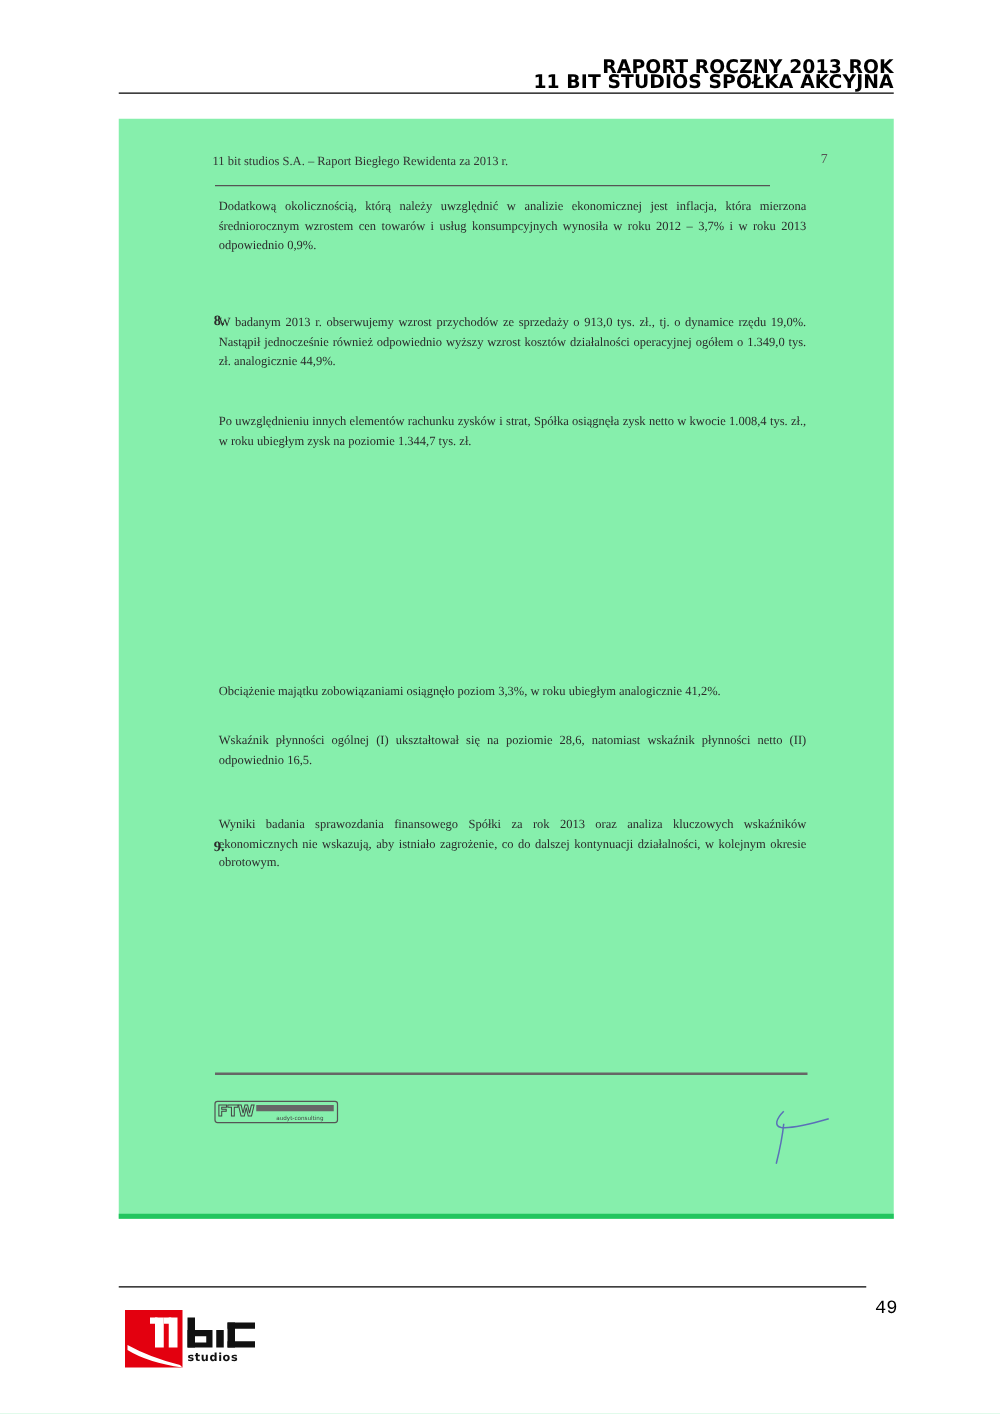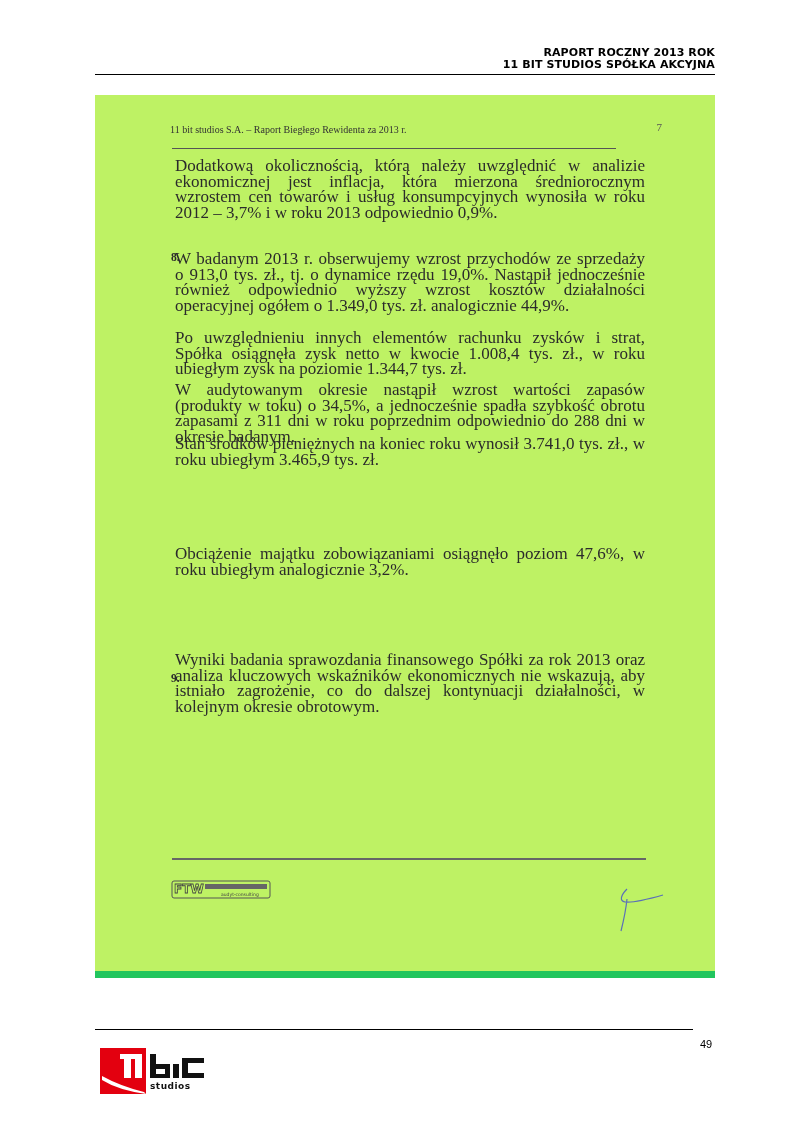--- a/index.html
+++ b/index.html
@@ -2,54 +2,54 @@
 <html><head>
   <meta charset="utf-8">
   <style>
     html, body { margin: 0; padding: 0; }
     body {
       width: 800px; height: 1131px; position: relative; background: #ffffff;
       font-family: "DejaVu Sans", sans-serif; color: #000; overflow: hidden;
     }
     .hdr {
       position: absolute; right: 85px; top: 47px; text-align: right;
-      font-family: "DejaVu Sans", sans-serif; font-weight: bold; font-size: 11px; line-height: 12px;
+      font-family: "DejaVu Sans", sans-serif; font-weight: bold; font-size: 15px; line-height: 12px;
       letter-spacing: 0.1px;
     }
     .hdr-rule { position: absolute; left: 95px; top: 74px; width: 620px; height: 1px; background: #000; }
 
     .scan {
       position: absolute; left: 95px; top: 95px; width: 620px; height: 876px;
-      background: #bef264; border-bottom: 7px solid #22c55e;
+      background: #86efac; border-bottom: 4px solid #22c55e;
     }
     .scan-head {
       position: absolute; left: 75px; top: 29px; width: 480px;
       font-family: "Liberation Serif", serif; font-size: 10px; color: #333;
     }
     .scan-head .pnum { position: absolute; right: -12px; top: -3px; font-size: 11px; color: #555; }
     .scan-head-rule { position: absolute; left: 77px; top: 53px; width: 444px; height: 1px; background: #555; }
 
     .txt {
       position: absolute; left: 80px; width: 470px;
-      font-family: "Liberation Serif", serif; font-size: 17px; line-height: 15.6px;
+      font-family: "Liberation Serif", serif; font-size: 10px; line-height: 15.6px;
       color: #2b2b2b; text-align: justify;
     }
     .num {
       position: absolute; left: 76px;
       font-family: "Liberation Serif", serif; font-weight: bold; font-size: 11.5px; color: #2b2b2b;
     }
     .bottom-rule { position: absolute; left: 77px; top: 763px; width: 474px; height: 2px; background: #666; }
 
     .stamp { position: absolute; left: 76px; top: 785px; width: 100px; height: 20px; }
     .signature { position: absolute; left: 520px; top: 790px; width: 60px; height: 50px; }
 
     .ftr-rule { position: absolute; left: 95px; top: 1029px; width: 598px; height: 1px; background: #000; }
     .pagenum {
       position: absolute; left: 700px; top: 1038px;
-      font-family: Liberation Sans, sans-serif; font-size: 11px;
+      font-family: Liberation Mono, monospace; font-size: 15px;
     }
     .logo { position: absolute; left: 100px; top: 1046px; width: 120px; height: 50px; }
   </style>
 </head>
 <body>
 
 <div class="hdr">
   <div>RAPORT ROCZNY 2013 ROK</div>
   <div>11 BIT STUDIOS SPÓŁKA AKCYJNA</div>
 </div>
@@ -60,23 +60,22 @@
     <span>11 bit studios S.A. – Raport Biegłego Rewidenta za 2013 r.</span>
     <span class="pnum">7</span>
   </div>
   <div class="scan-head-rule"></div>
 
   <div class="txt" style="top:63px;">Dodatkową okolicznością, którą należy uwzględnić w analizie ekonomicznej jest inflacja, która mierzona średniorocznym wzrostem cen towarów i usług konsumpcyjnych wynosiła w roku 2012 – 3,7% i w roku 2013 odpowiednio 0,9%.</div>
 
   <div class="num" style="top:156px;">8.</div>
   <div class="txt" style="top:156px;">W badanym 2013 r. obserwujemy wzrost przychodów ze sprzedaży o 913,0 tys. zł., tj. o dynamice rzędu 19,0%. Nastąpił jednocześnie również odpowiednio wyższy wzrost kosztów działalności operacyjnej ogółem o 1.349,0 tys. zł. analogicznie 44,9%.</div>
   <div class="txt" style="top:210px;margin-top:25px;">Po uwzględnieniu innych elementów rachunku zysków i strat, Spółka osiągnęła zysk netto w kwocie 1.008,4 tys. zł., w roku ubiegłym zysk na poziomie 1.344,7 tys. zł.</div>
-  <div class="txt" style="top:287px;">W audytowanym okresie nastąpił wzrost wartości zapasów (produkty w toku) o 34,5%, a jednocześnie spadła szybkość obrotu zapasami z 311 dni w roku poprzednim odpowiednio do 288 dni w okresie badanym.</div>
-  <div class="txt" style="top:341px;">Stan środków pieniężnych na koniec roku wynosił 3.741,0 tys. zł., w roku ubiegłym 3.465,9 tys. zł.</div>
-  <div class="txt" style="top:451px;">Obciążenie majątku zobowiązaniami osiągnęło poziom 47,6%, w roku ubiegłym analogicznie 3,2%.</div>
+  <div class="txt" style="top:451px;">Obciążenie majątku zobowiązaniami osiągnęło poziom 3,3%, w roku ubiegłym analogicznie 41,2%.</div>
+  <div class="txt" style="top:490px;">Wskaźnik płynności ogólnej (I) ukształtował się na poziomie 28,6, natomiast wskaźnik płynności netto (II) odpowiednio 16,5.</div>
 
   <div class="num" style="top:577px;">9.</div>
   <div class="txt" style="top:557px;">Wyniki badania sprawozdania finansowego Spółki za rok 2013 oraz analiza kluczowych wskaźników ekonomicznych nie wskazują, aby istniało zagrożenie, co do dalszej kontynuacji działalności, w kolejnym okresie obrotowym.</div>
 
   <div class="bottom-rule"></div>
 
   <svg class="stamp" viewBox="0 0 100 20">
     <rect x="1" y="1" width="98" height="17" rx="2" fill="none" stroke="#555" stroke-width="1"></rect>
     <text x="3" y="13" font-family="DejaVu Sans, sans-serif" font-weight="bold" font-size="12" fill="none" stroke="#444" stroke-width="0.8">FTW</text>
     <rect x="34" y="4" width="62" height="5" fill="#666"></rect>

